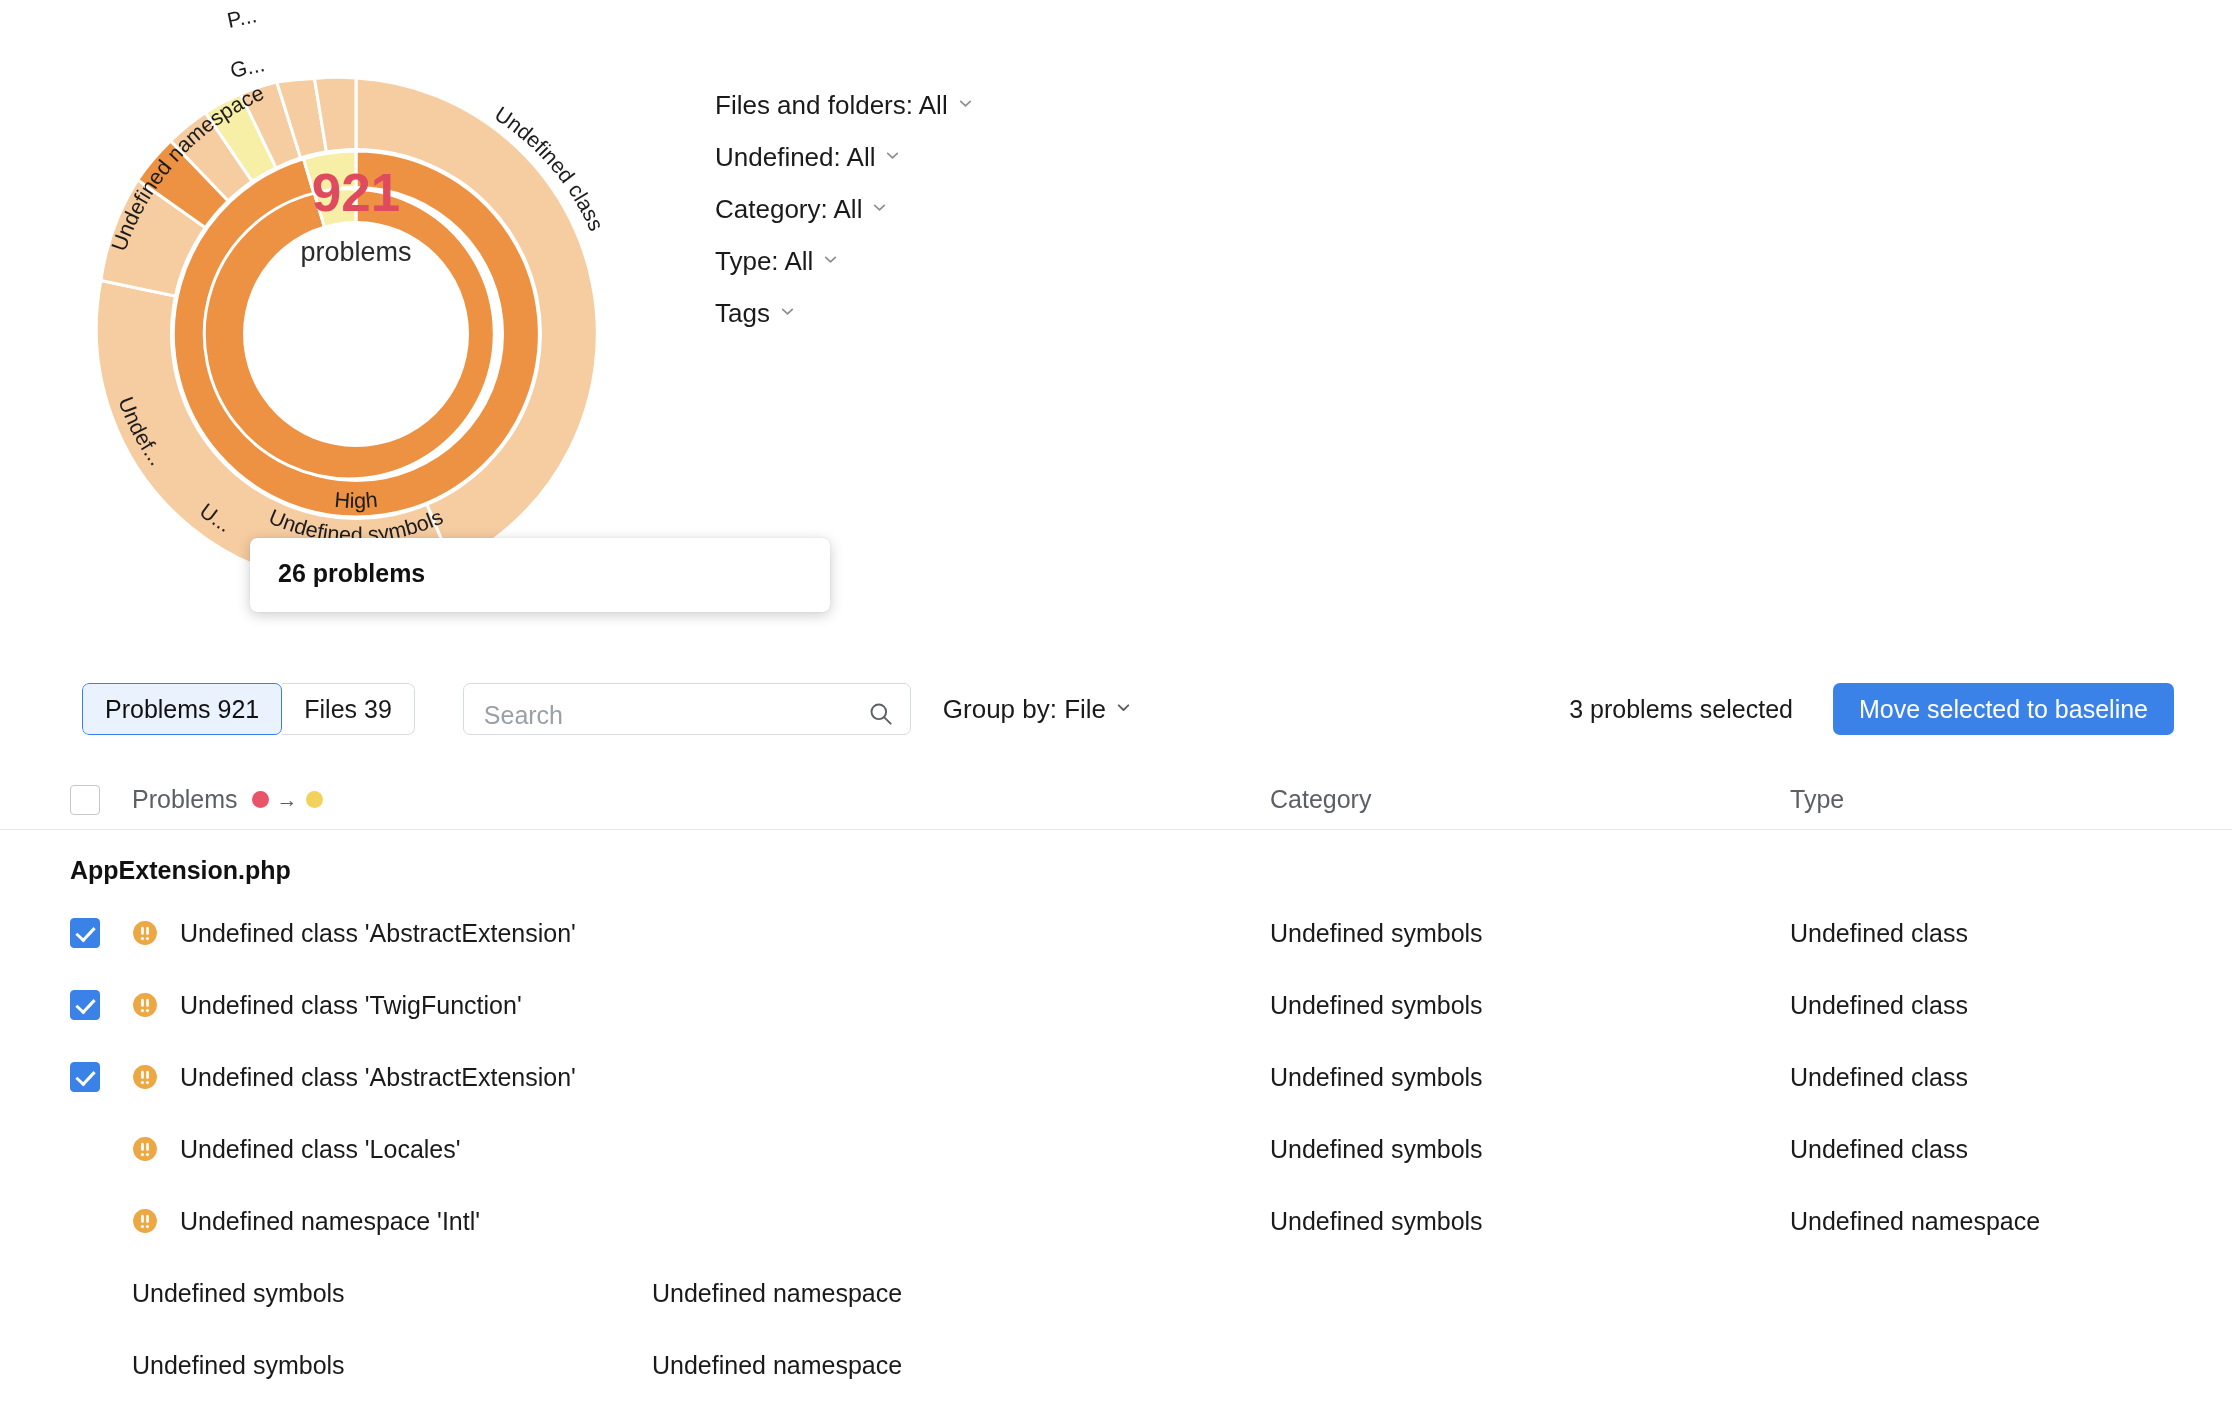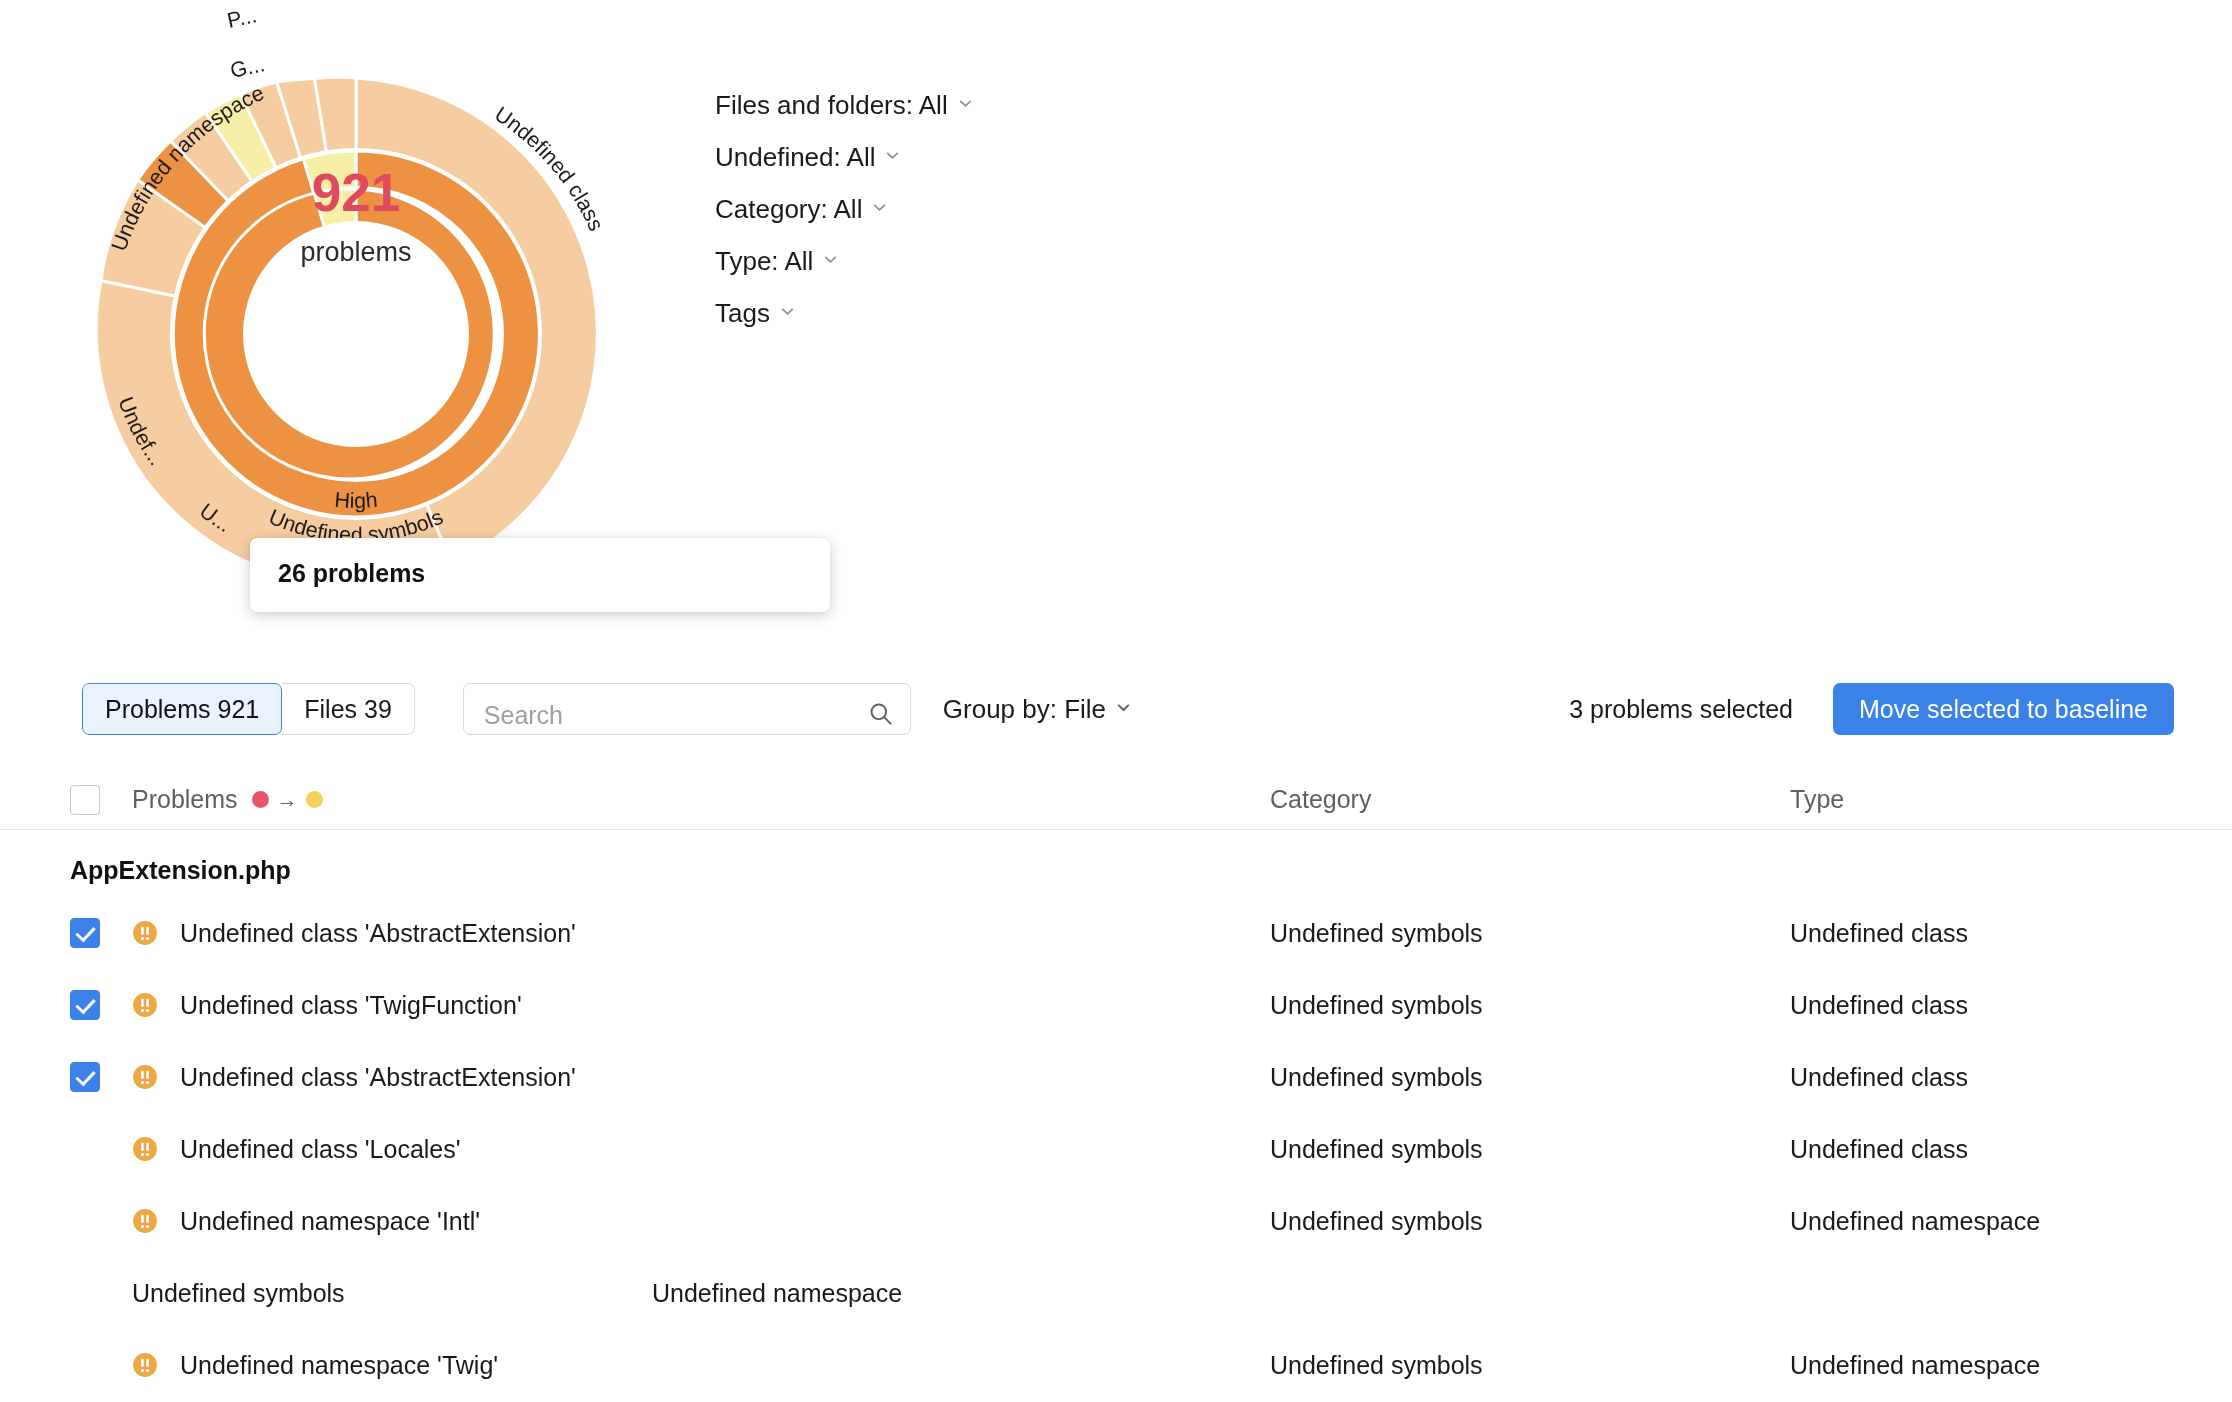--- a/index.html
+++ b/index.html
@@ -534,27 +534,17 @@
         <div class="rowcb" style="width: 62px; flex: 0 0 auto;">
           <div class="spacer62" style="width: 30px; height: 30px;"></div>
         </div>
         <div class="col-cat"><span class="cellv">Undefined symbols</span></div>
         <div class="col-type"><span class="cellv">Undefined namespace</span></div>
       </div>
       <div class="trow">
         <div class="rowcb" style="width: 62px; flex: 0 0 auto;">
           <div class="spacer62" style="width: 30px; height: 30px;"></div>
         </div>
-        <div class="col-prob" style="width:1138px">
-          <span class="warn-ico"><svg viewBox="0 0 24 24" width="26" height="26">
-              <circle cx="12" cy="12" r="11" fill="#EDA843"></circle>
-              <rect x="8.4" y="6.2" width="2.5" height="7.6" rx="1.25" fill="#fff"></rect>
-              <rect x="13.1" y="6.2" width="2.5" height="7.6" rx="1.25" fill="#fff"></rect>
-              <circle cx="9.65" cy="17.1" r="1.5" fill="#fff"></circle>
-              <circle cx="14.35" cy="17.1" r="1.5" fill="#fff"></circle>
-            </svg></span>
-          <span class="rowtext">Undefined namespace 'Twig'</span>
-        </div>
         <div class="col-cat"><span class="cellv">Undefined symbols</span></div>
         <div class="col-type"><span class="cellv">Undefined namespace</span></div>
       </div>
     </div>
 </div>
 
 </body></html>

